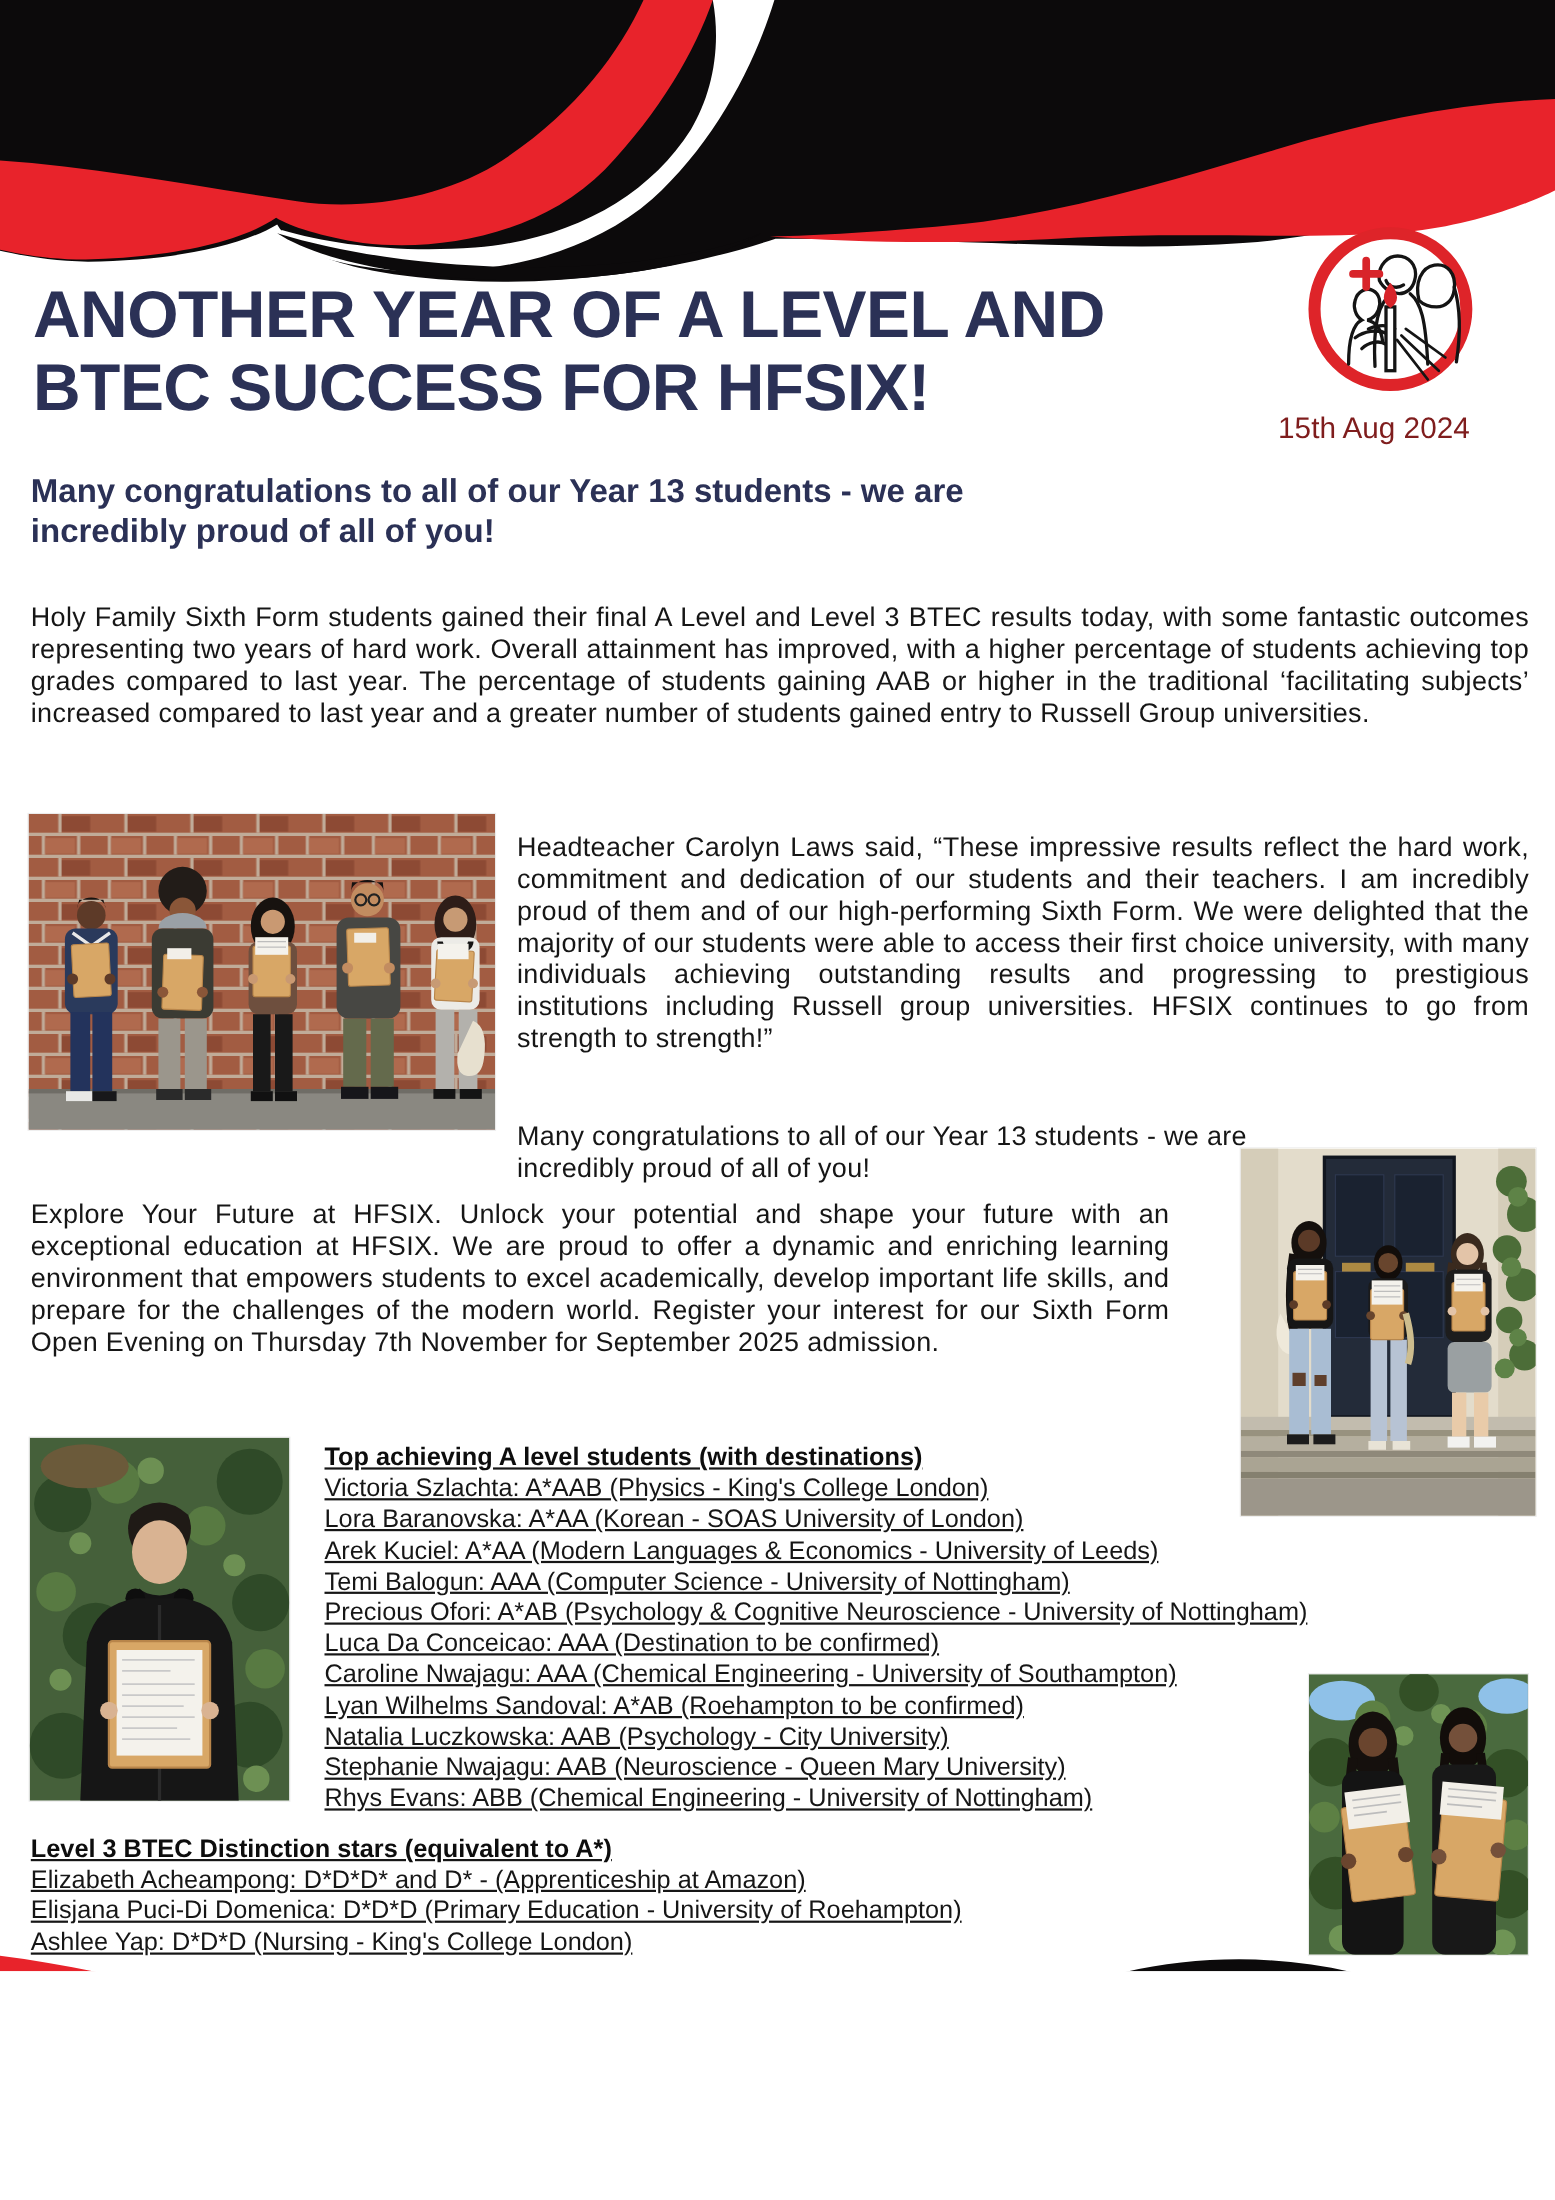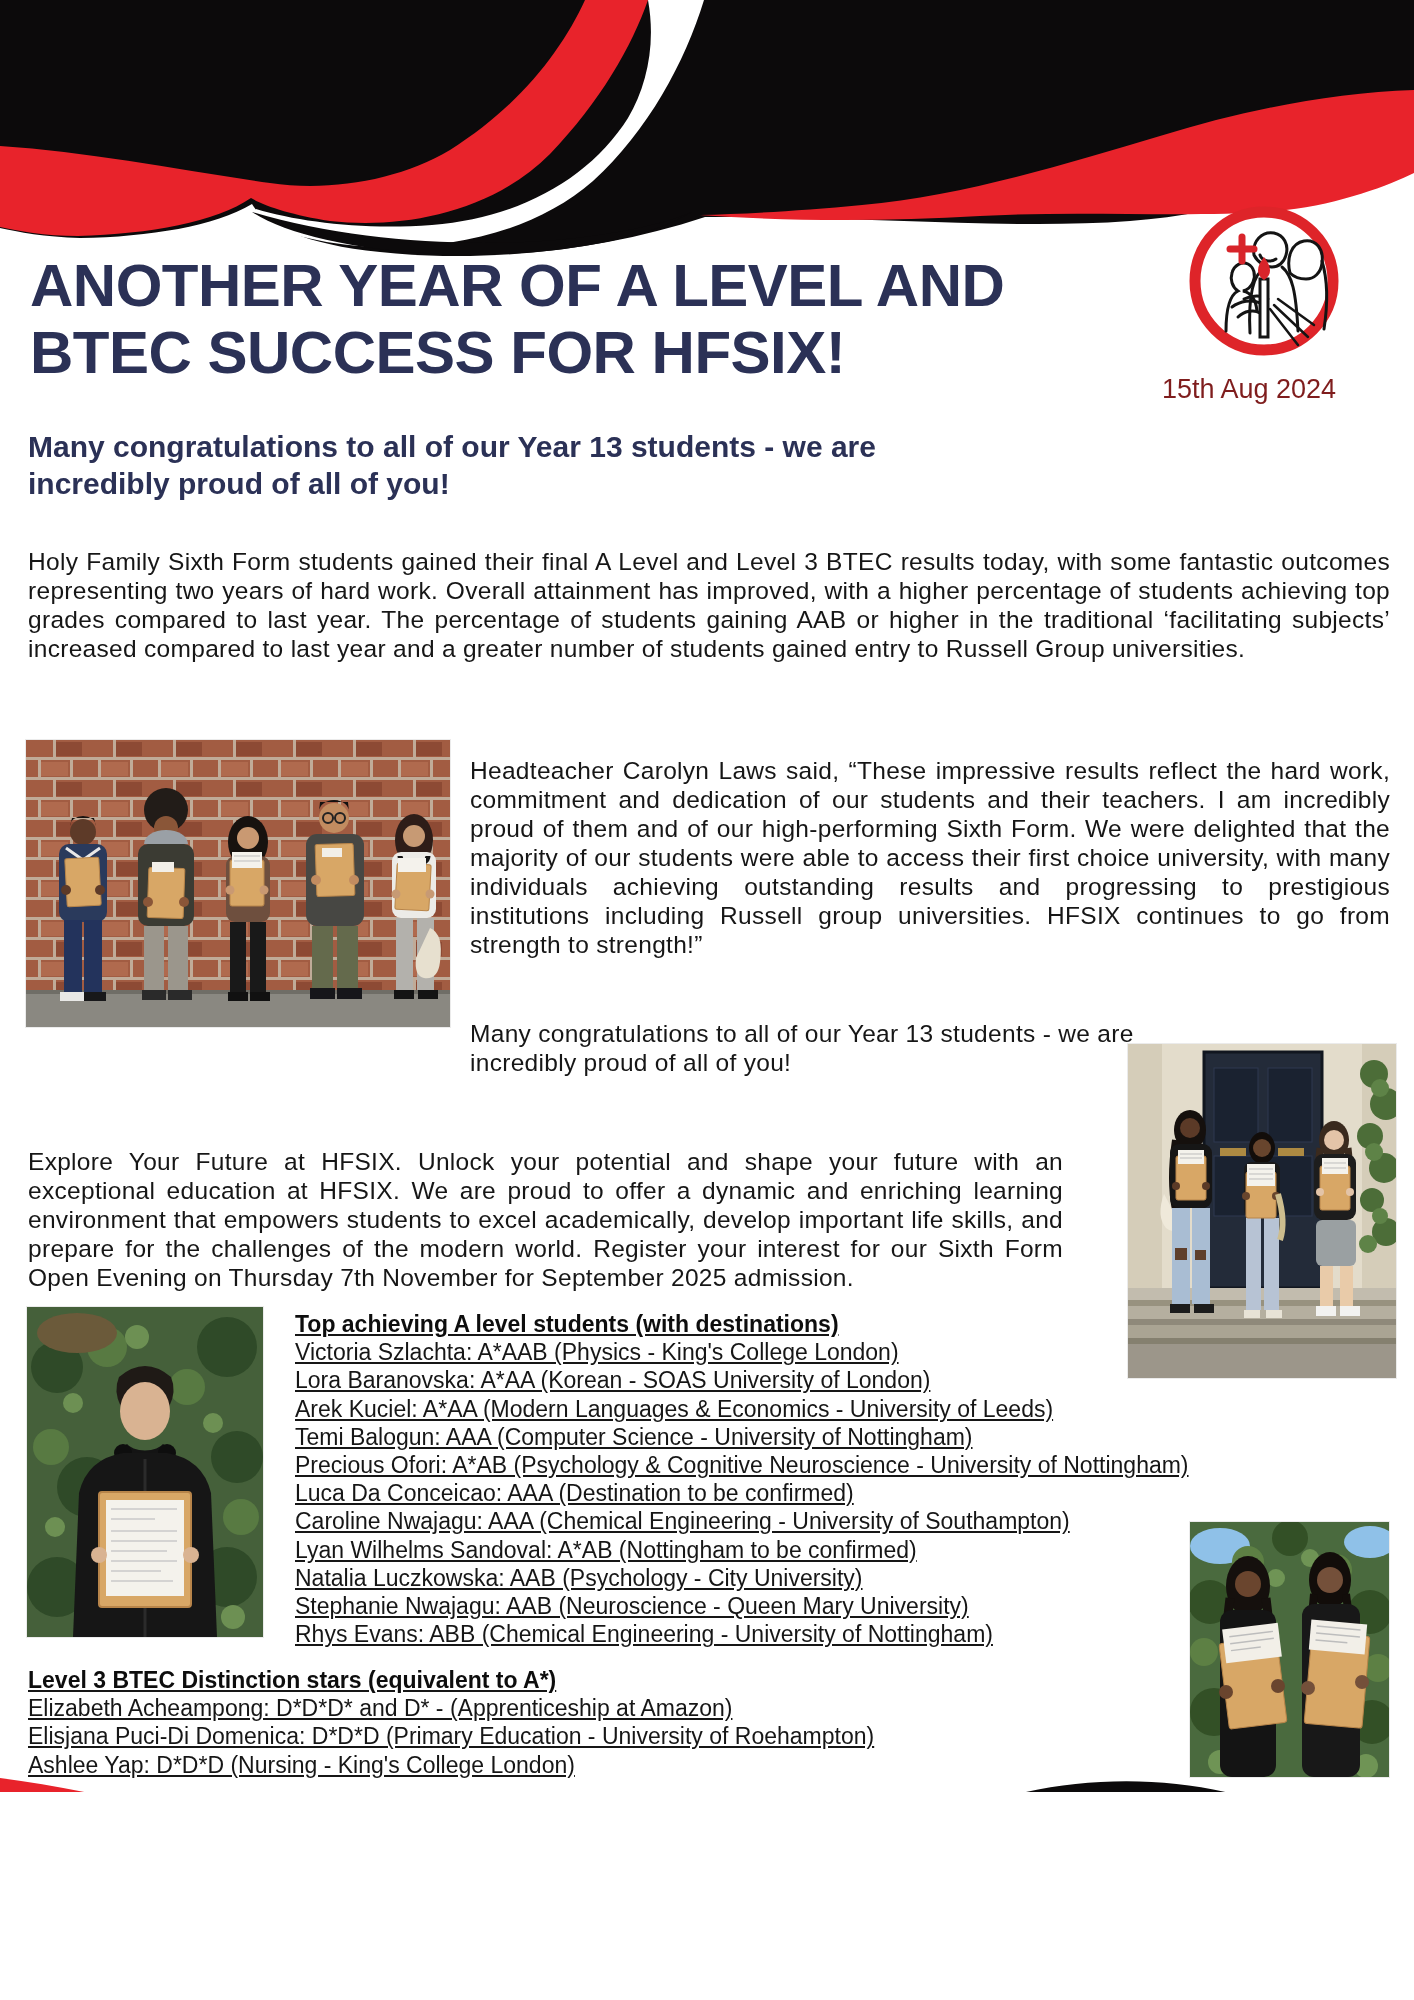--- a/index.html
+++ b/index.html
@@ -8,21 +8,21 @@
   .abs{position:absolute;}
   svg{display:block;}
   .title{left:30px;top:252px;width:1000px;font-size:60px;line-height:67px;font-weight:800;
          color:#2b3156;letter-spacing:-0.5px;}
   .date{left:1137px;top:374px;width:224px;text-align:center;font-size:27px;color:#7f1d1d;}
   .subtitle{left:28px;top:428px;width:980px;font-size:30px;line-height:37px;font-weight:700;color:#2b3156;}
   .body-text{font-size:24.5px;line-height:29px;letter-spacing:0.3px;text-align:justify;text-align-last:left;margin-top:23px;}
   .para1{left:28px;top:524px;width:1362px;}
   .quote{left:470px;top:733px;width:920px;}
   .congrats2{left:470px;top:996px;width:700px;text-align:left;}
-  .explore{left:28px;top:1124px;width:1035px;}
+  .explore{left:28px;top:1067px;width:1035px;}
   .list-block{font-size:23px;line-height:28.2px;white-space:nowrap;text-decoration:underline;}
   .alevel{left:295px;top:1310px;}
   .btec{left:28px;top:1666px;}
   .list-heading{font-weight:700;color:#0d0d0d;}
   .photo{box-shadow:0 0 0 1px rgba(0,0,0,0.08);}
 </style>
 </head>
 <body>
 
 <div id="page">
@@ -318,21 +318,21 @@
 
   <div class="abs list-block alevel">
     <div class="list-heading">Top achieving A level students (with destinations)</div>
     <div>Victoria Szlachta: A*AAB (Physics - King's College London)</div>
     <div>Lora Baranovska: A*AA (Korean - SOAS University of London)</div>
     <div>Arek Kuciel: A*AA (Modern Languages &amp; Economics - University of Leeds)</div>
     <div>Temi Balogun: AAA (Computer Science - University of Nottingham)</div>
     <div>Precious Ofori: A*AB (Psychology &amp; Cognitive Neuroscience - University of Nottingham)</div>
     <div>Luca Da Conceicao: AAA (Destination to be confirmed)</div>
     <div>Caroline Nwajagu: AAA (Chemical Engineering - University of Southampton)</div>
-    <div>Lyan Wilhelms Sandoval: A*AB (Nottingham to be confirmed)</div>
+    <div>Lyan Wilhelms Sandoval: A*AB (Roehampton to be confirmed)</div>
     <div>Natalia Luczkowska: AAB (Psychology - City University)</div>
     <div>Stephanie Nwajagu: AAB (Neuroscience - Queen Mary University)</div>
     <div>Rhys Evans: ABB (Chemical Engineering - University of Nottingham)</div>
   </div>
 
   <div class="abs photo" style="left:1190px;top:1522px;width:199px;height:255px;">
     <svg width="199" height="255" viewBox="0 0 199 255">
       <rect width="199" height="255" fill="#4a6a3e"></rect>
       <ellipse cx="30" cy="24" rx="30" ry="18" fill="#8fc1e8"></ellipse>
         <ellipse cx="180" cy="20" rx="26" ry="16" fill="#8fc1e8"></ellipse>

